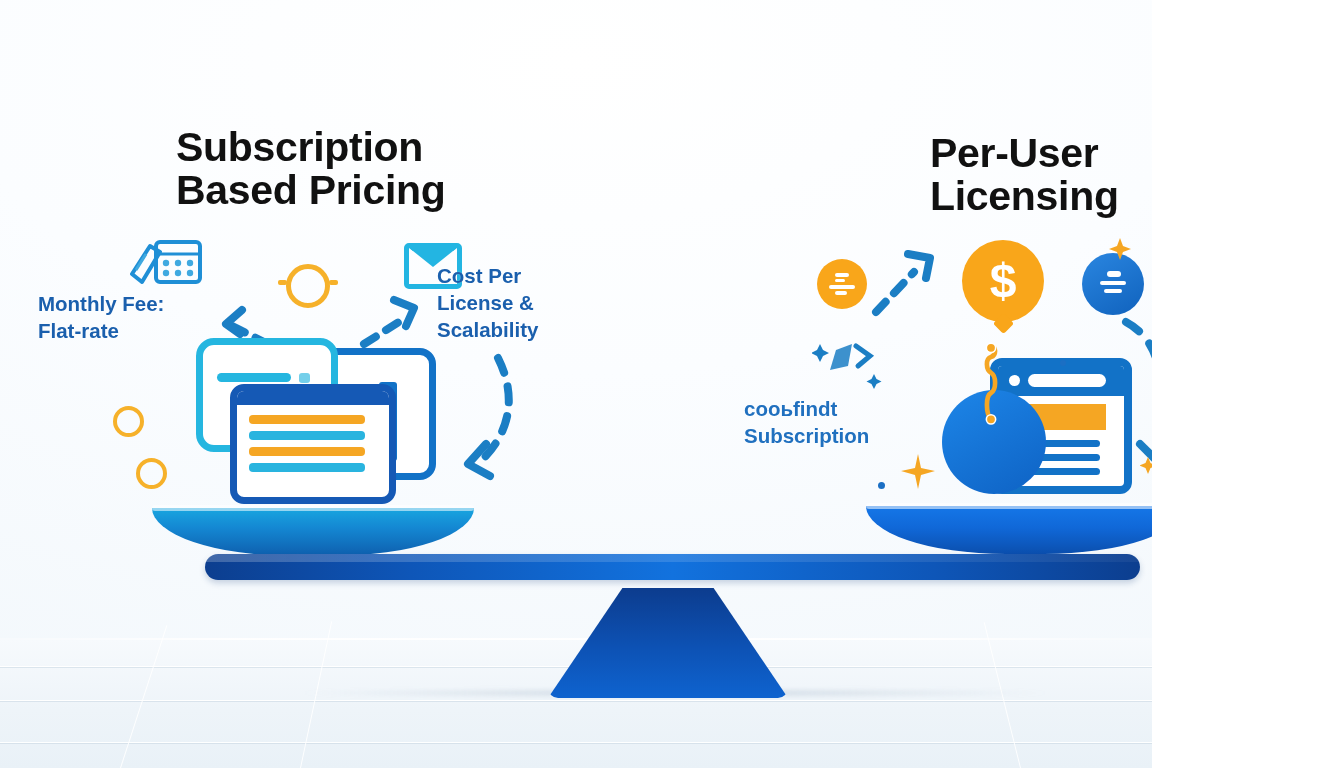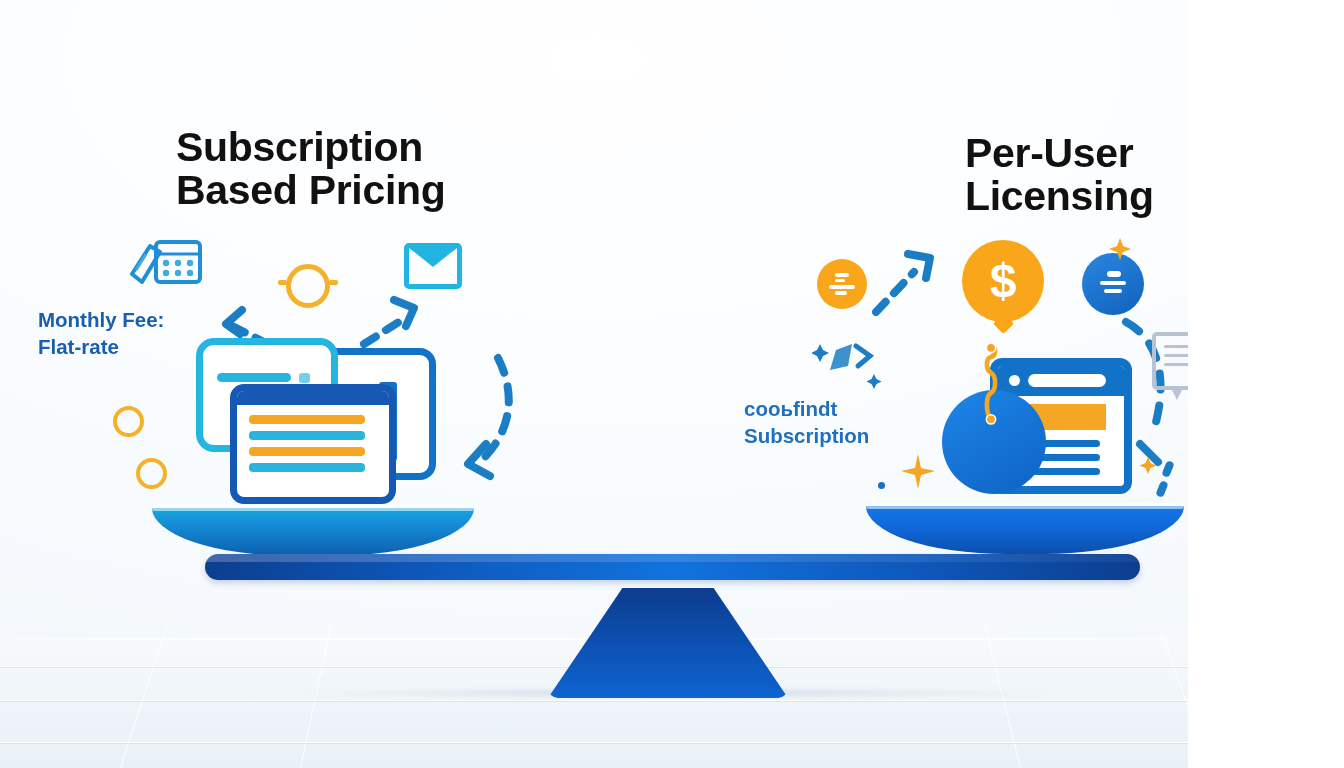--- a/index.html
+++ b/index.html
@@ -5,21 +5,20 @@
   html,body{margin:0;padding:0;}
   body{
     width:1344px;height:768px;overflow:hidden;
     font-family:"Liberation Sans", sans-serif;
     background:#ffffff;
   }
   #scene{
     position:relative;width:1152px;height:768px;overflow:hidden;
     background:
       radial-gradient(120% 90% at 50% 8%, #ffffff 0%, #fbfdff 45%, #f3f8fc 100%);
-    padding-left: 36px;
   }
 
   
   .floor{
     position:absolute;left:0;right:0;bottom:0;height:130px;
     background:linear-gradient(180deg,#f7fafd 0%, #eef4f9 55%, #e9f1f7 100%);
   }
   .floor-line{
     position:absolute;left:-5%;width:110%;height:1px;
     background:rgba(255,255,255,.95);
@@ -41,29 +40,29 @@
     filter:blur(2px);
   }
 
   
   .title{
     position:absolute;color:#111111;font-weight:700;
     font-size:41px;line-height:1.06;letter-spacing:-.3px;
     white-space:pre-line;
   }
   #title-left{left:176px;top:126px;}
-  #title-right{left:965px;top:132px;}
+  #title-right{left:930px;top:132px;}
 
   
   .label{
     position:absolute;color:#1a5fad;font-weight:700;
     font-size:20.5px;line-height:1.32;white-space:pre-line;
     text-shadow:0 0 1px rgba(255,255,255,.6);
   }
-  #lbl-monthly{left:38px;top:306px;}
+  #lbl-monthly{left:38px;top:290px;}
   #lbl-cost{left:437px;top:262px;}
   #lbl-cloud{left:744px;top:395px;color:#2070bf;}
   #lbl-predict{left:1143px;top:397px;}
 
   
   .beam{
     position:absolute;left:205px;top:554px;width:935px;height:26px;
     border-radius:13px;
     background:linear-gradient(90deg,#0c3e8f 0%,#0e56b8 22%,#1272de 50%,#0e56b8 78%,#0c3e8f 100%);
     box-shadow:0 3px 6px rgba(20,60,120,.22);
@@ -265,20 +264,23 @@
       <div style="position:absolute;left:0;top:0;width:100%;height:14px;background:#1559b5"></div>
       <div class="row" style="top:24px;width:116px;background:#f5a623"></div>
       <div class="row" style="top:40px;width:116px;background:#29b4df"></div>
       <div class="row" style="top:56px;width:116px;background:#f5a623"></div>
       <div class="row" style="top:72px;width:116px;background:#29b4df"></div>
     </div>
   </div>
 
   <div class="label" id="lbl-monthly">Monthly Fee:
 Flat-rate</div>
+  <div class="label" id="lbl-cost">Cost Per
+License &amp;
+Scalability</div>
 
   <div class="badge" id="icon-orange-lines">
     <svg width="34" height="30" viewBox="0 0 34 30">
       <rect x="10" y="4" width="14" height="4" rx="2" fill="#fff"></rect>
       <rect x="10" y="10" width="10" height="3" rx="1.5" fill="#fff"></rect>
       <rect x="4" y="16" width="26" height="4" rx="2" fill="#fff"></rect>
       <rect x="10" y="22" width="12" height="4" rx="2" fill="#fff"></rect>
     </svg>
   </div>
 

